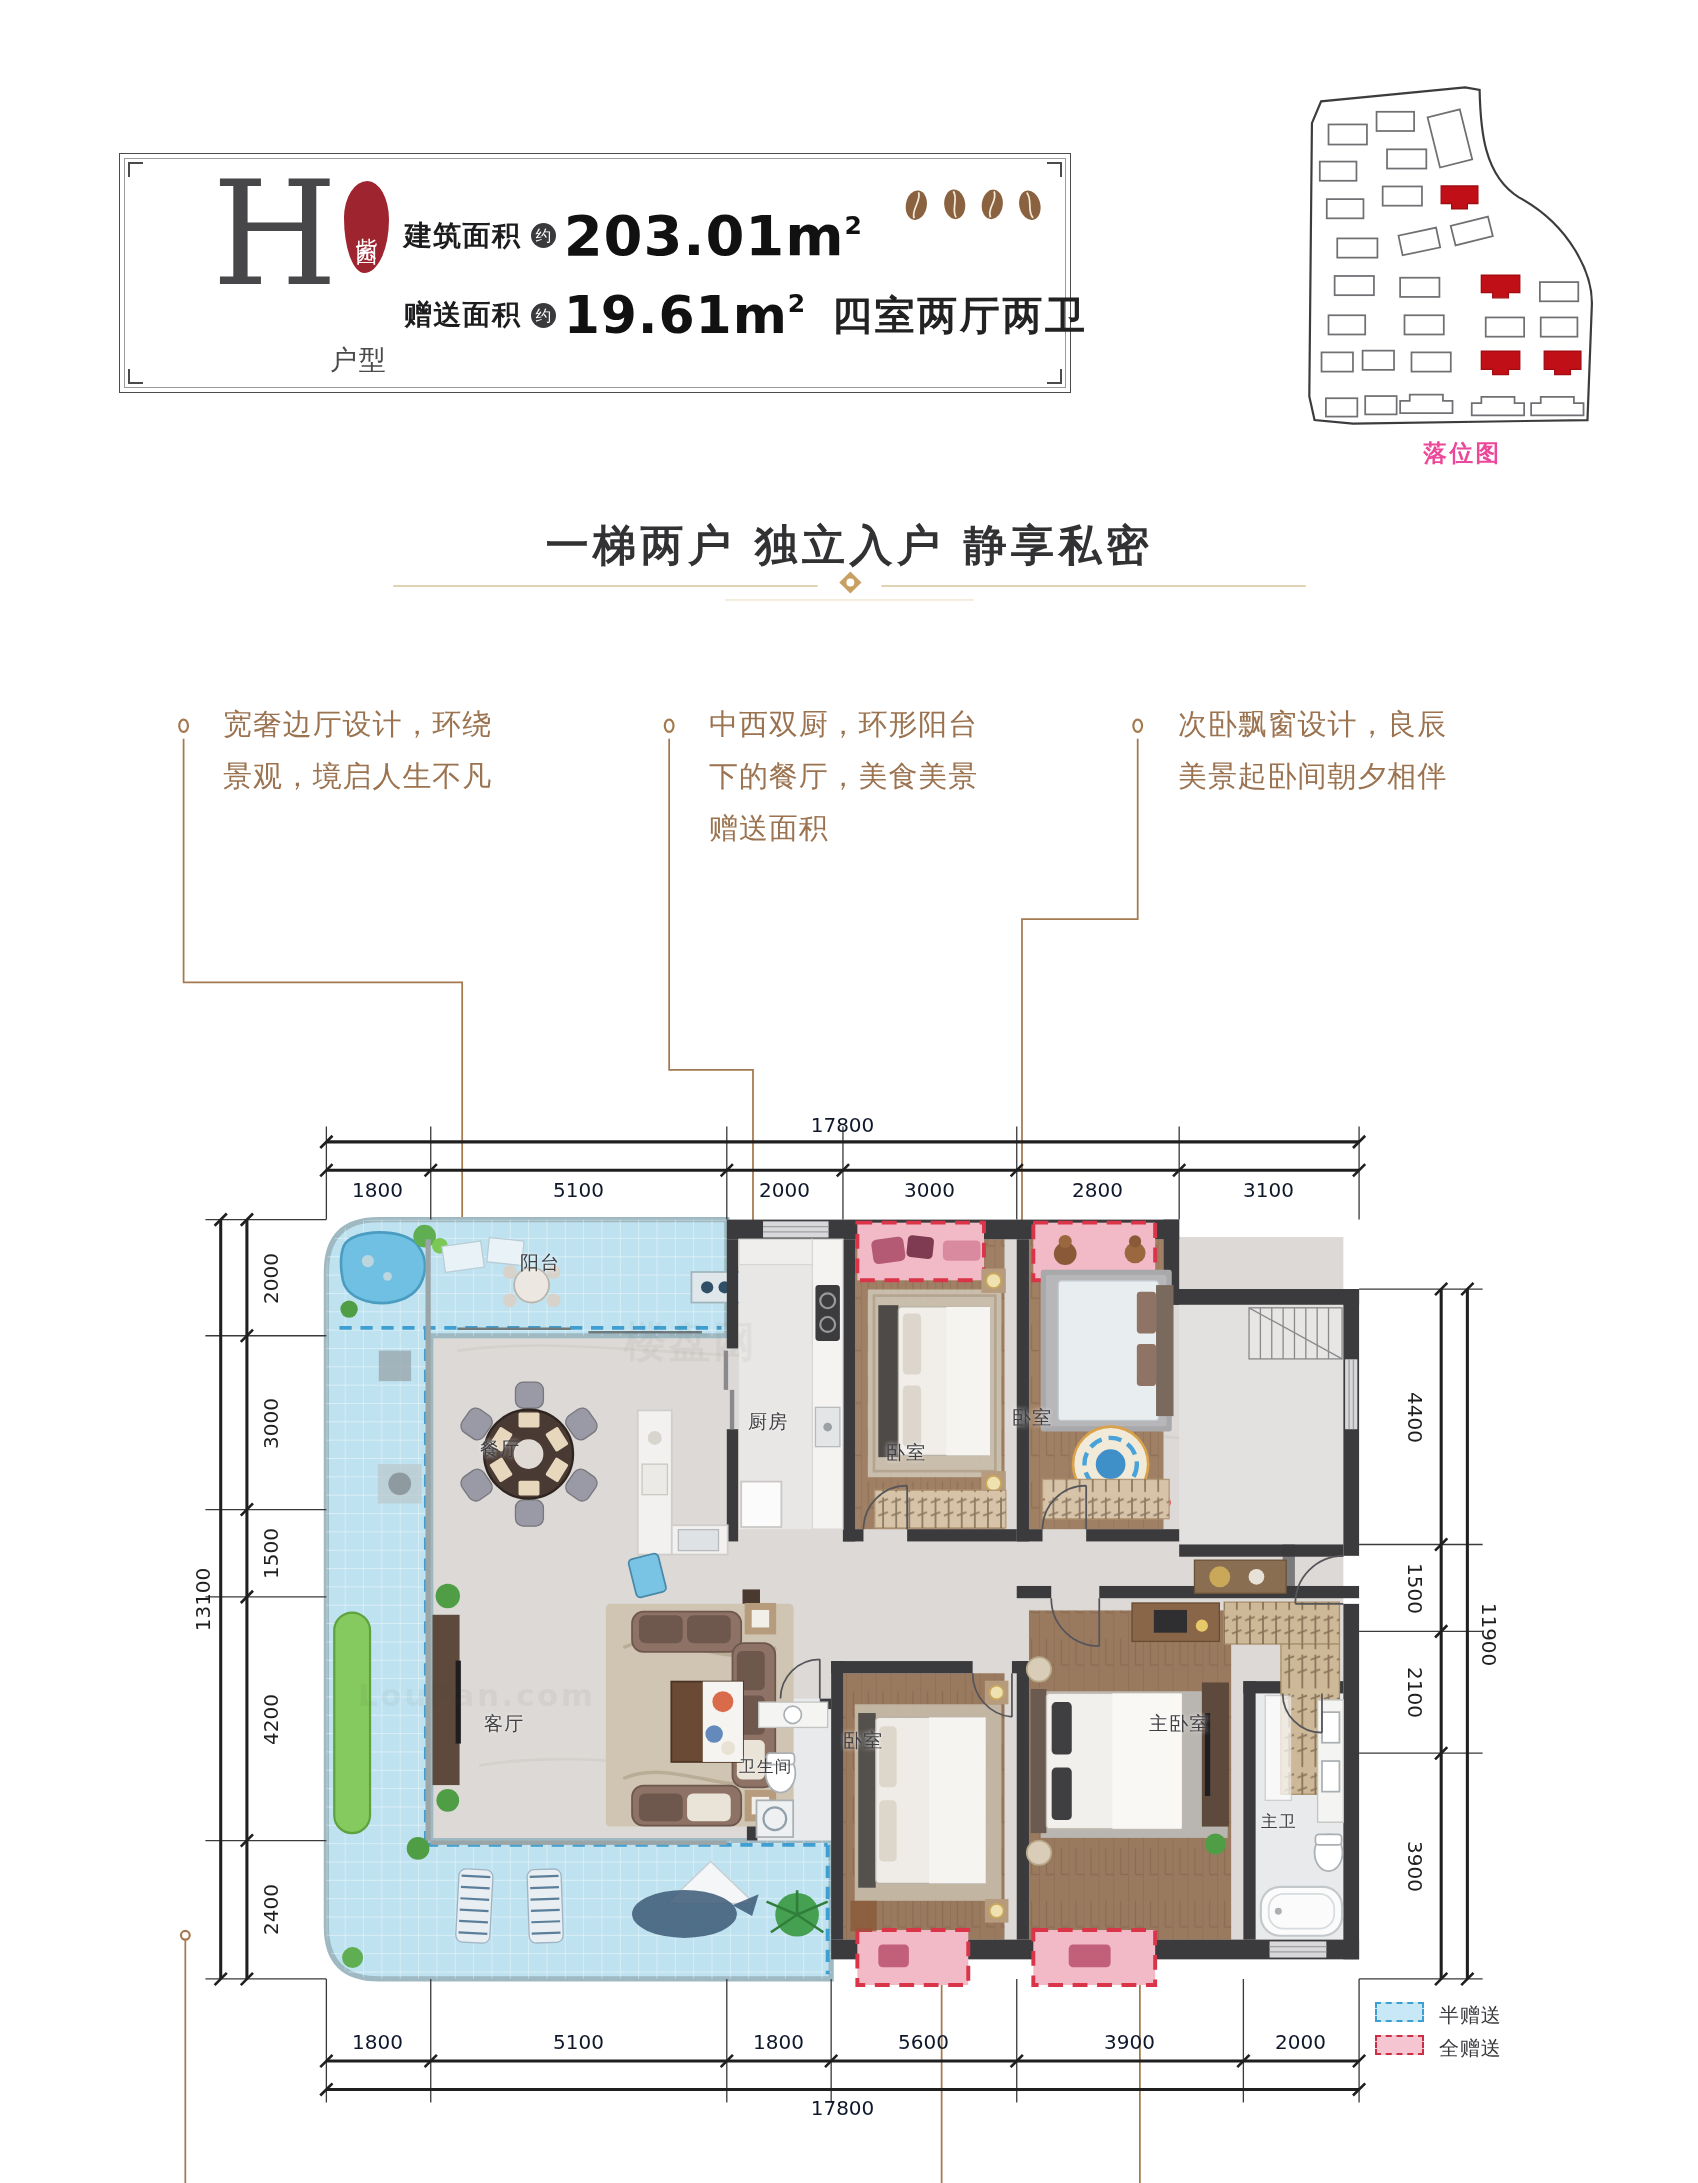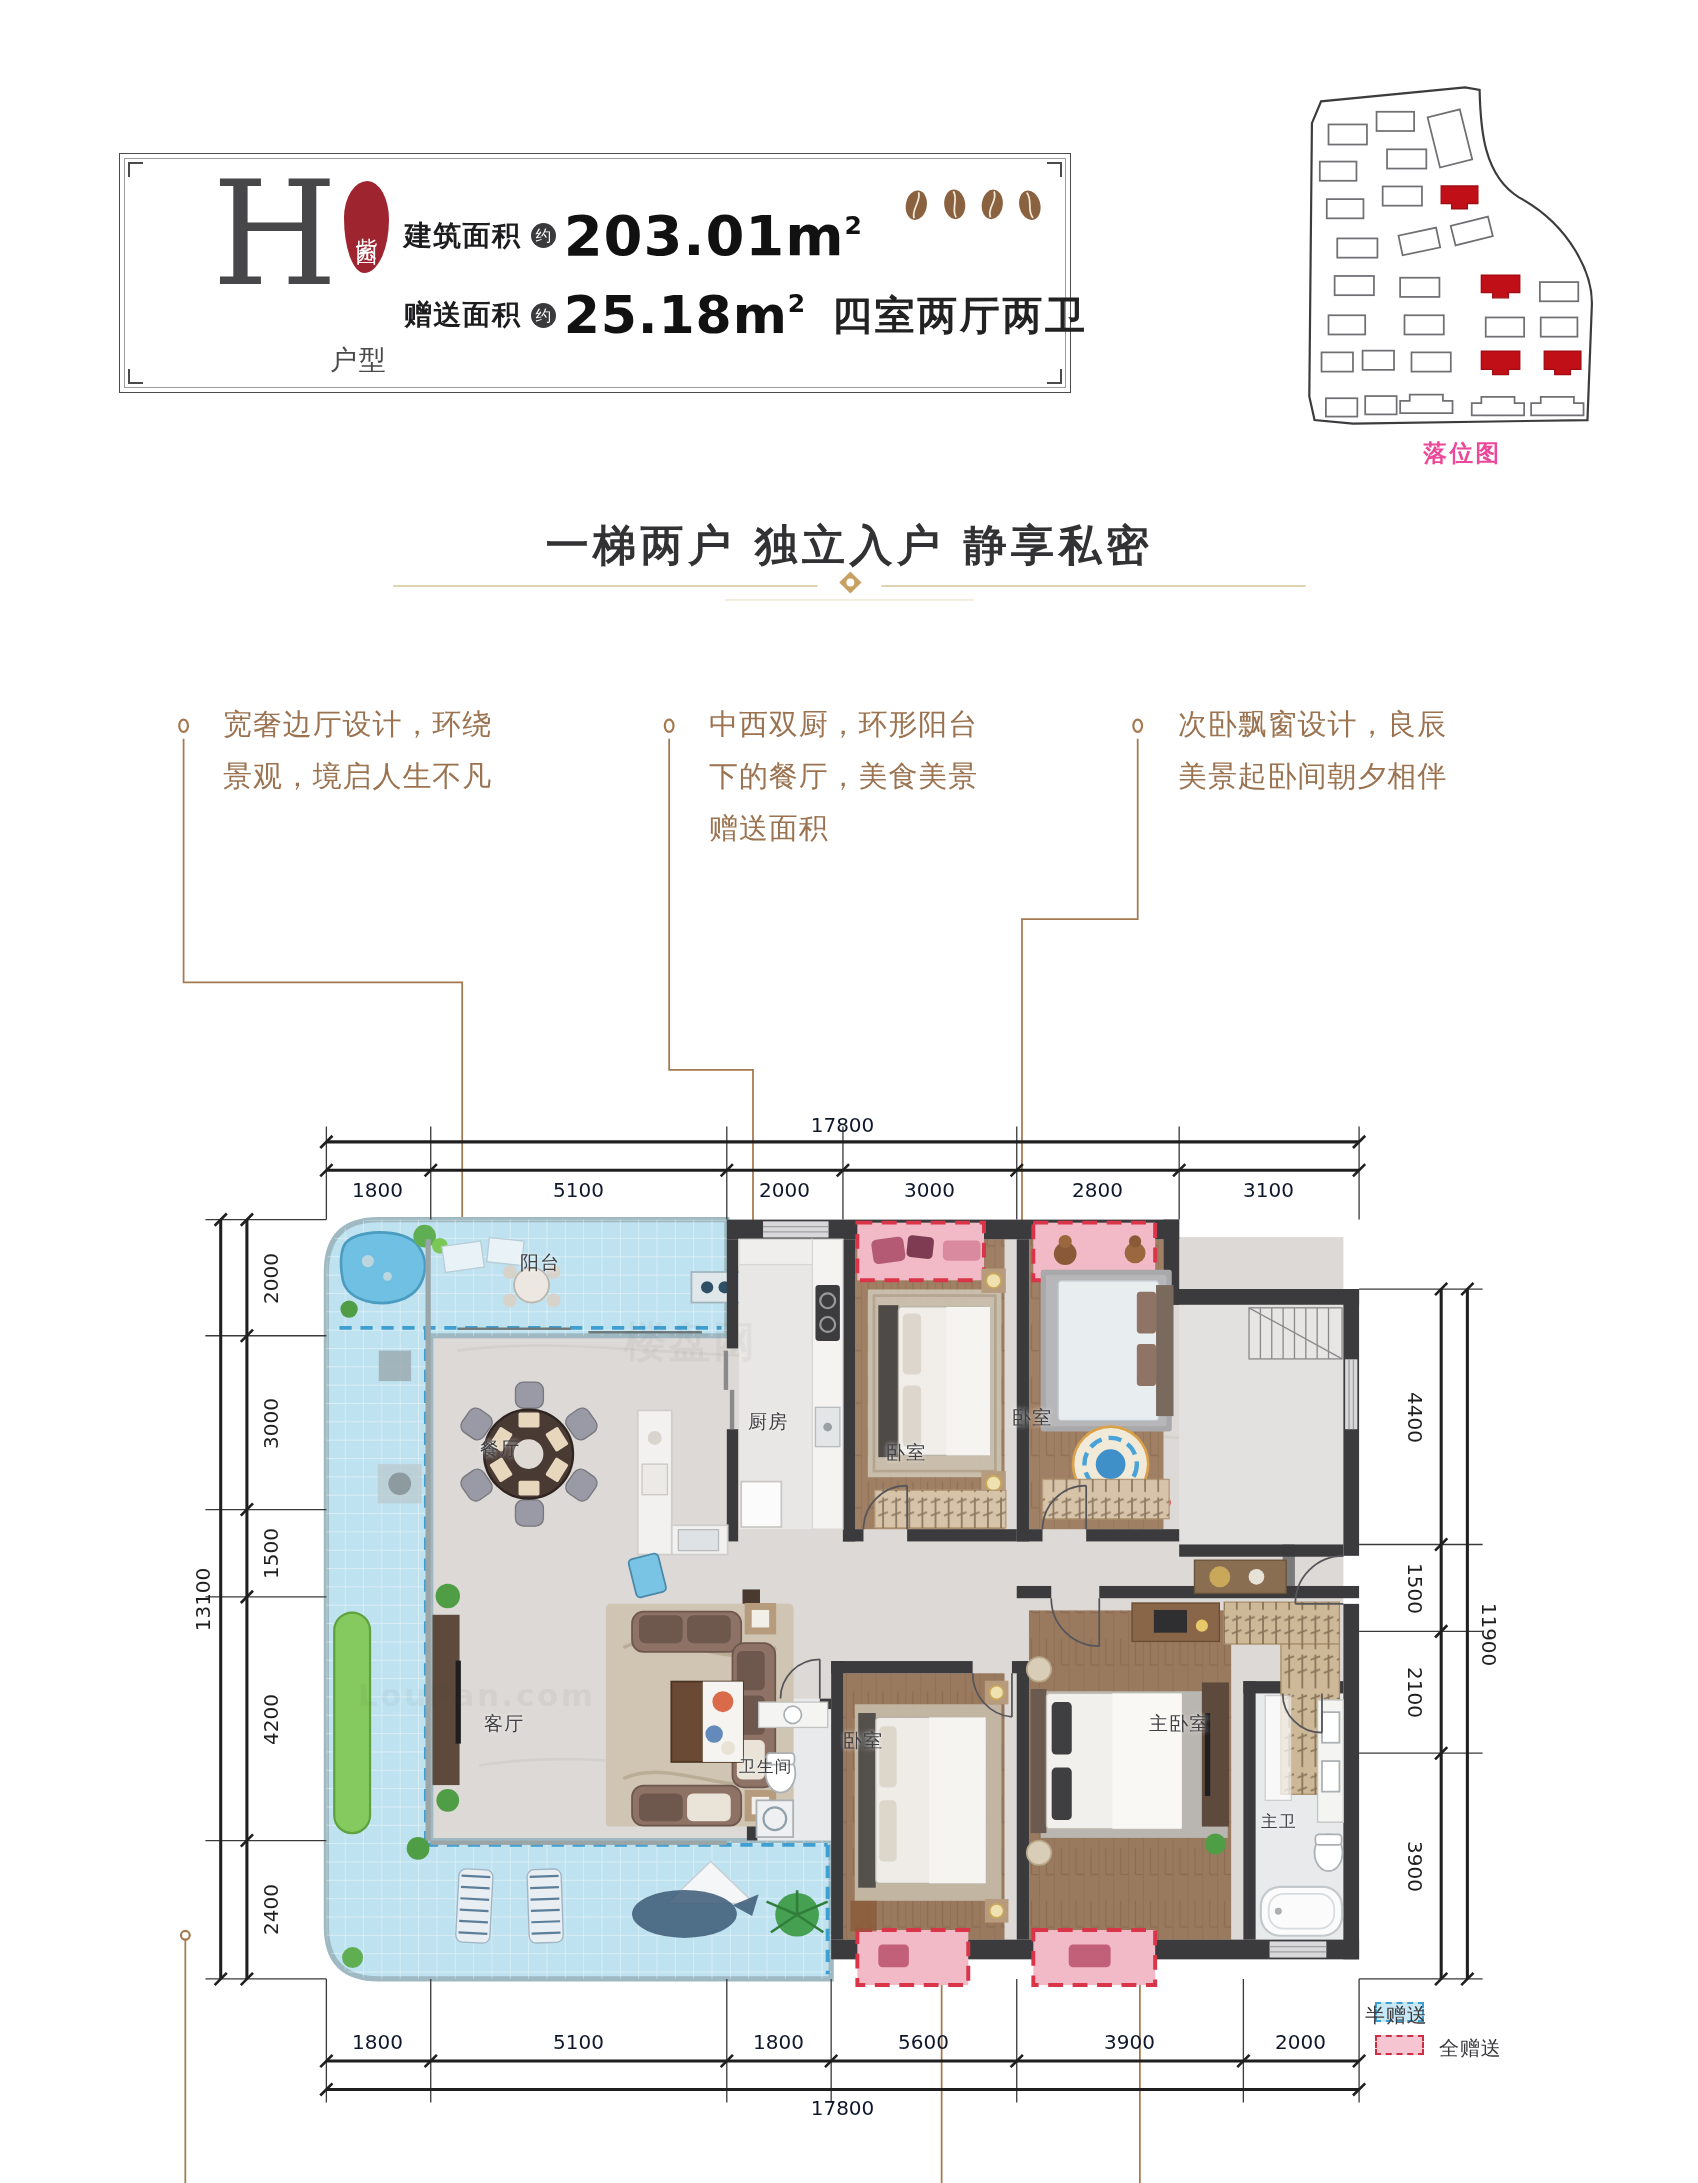--- a/index.html
+++ b/index.html
@@ -501,21 +501,21 @@
     <div class="abs hdr-H">H</div>
     <div class="abs seal">
         <span>紫园</span>
       </div>
     <div class="abs hdr-suffix">户型</div>
 
     <div class="abs arow" style="left:284px;top:49px;">
       <span class="lbl">建筑面积</span><span class="badge">约</span><span class="val"><span>203.01m</span><sup>2</sup></span>
     </div>
     <div class="abs arow" style="left:284px;top:131px;">
-      <span class="lbl">赠送面积</span><span class="badge">约</span><span class="val val2"><span>25.18m</span><sup>2</sup></span><span class="desc">四室两厅两卫</span>
+      <span class="lbl">赠送面积</span><span class="badge">约</span><span class="val val2"><span>19.61m</span><sup>2</sup></span><span class="desc">四室两厅两卫</span>
     </div>
   </div>
 
   <div class="abs caption" style="left:1375px;top:437px;width:175px;text-align:center;">落位图</div>
 
   <div class="abs main-title">一梯两户 独立入户 静享私密</div>
 
   <div class="abs callout" style="left:203px;top:698px;">
     <div>宽奢边厅设计，环绕</div>
       <div>景观，境启人生不凡</div>
@@ -564,21 +564,21 @@
   <div class="abs dimv" style="left:270px;top:1719px;">4200</div>
   <div class="abs dimv" style="left:270px;top:1909px;">2400</div>
 
   <div class="abs dimv dimvr" style="left:1417px;top:1417px;">4400</div>
   <div class="abs dimv dimvr" style="left:1417px;top:1588px;">1500</div>
   <div class="abs dimv dimvr" style="left:1417px;top:1692px;">2100</div>
   <div class="abs dimv dimvr" style="left:1417px;top:1866px;">3900</div>
   <div class="abs dimv dimvr" style="left:1491px;top:1634px;">11900</div>
 
   <div class="abs lg-swatch lg-blue" style="left:1375px;top:2002px;"></div>
-  <div class="abs lg-label" style="left:1365px;top:2002px;">半赠送</div>
+  <div class="abs lg-label" style="left:1439px;top:2002px;">半赠送</div>
   <div class="abs lg-swatch lg-pink" style="left:1375px;top:2035px;"></div>
   <div class="abs lg-label" style="left:1439px;top:2035px;">全赠送</div>
 
   <div class="abs wm" style="left:624px;top:1314px;">楼盘网</div>
   <div class="abs wm" style="left:358px;top:1677px;font-size:31px;">LouPan.com</div>
 
 </div>
 
 
 </body></html>

